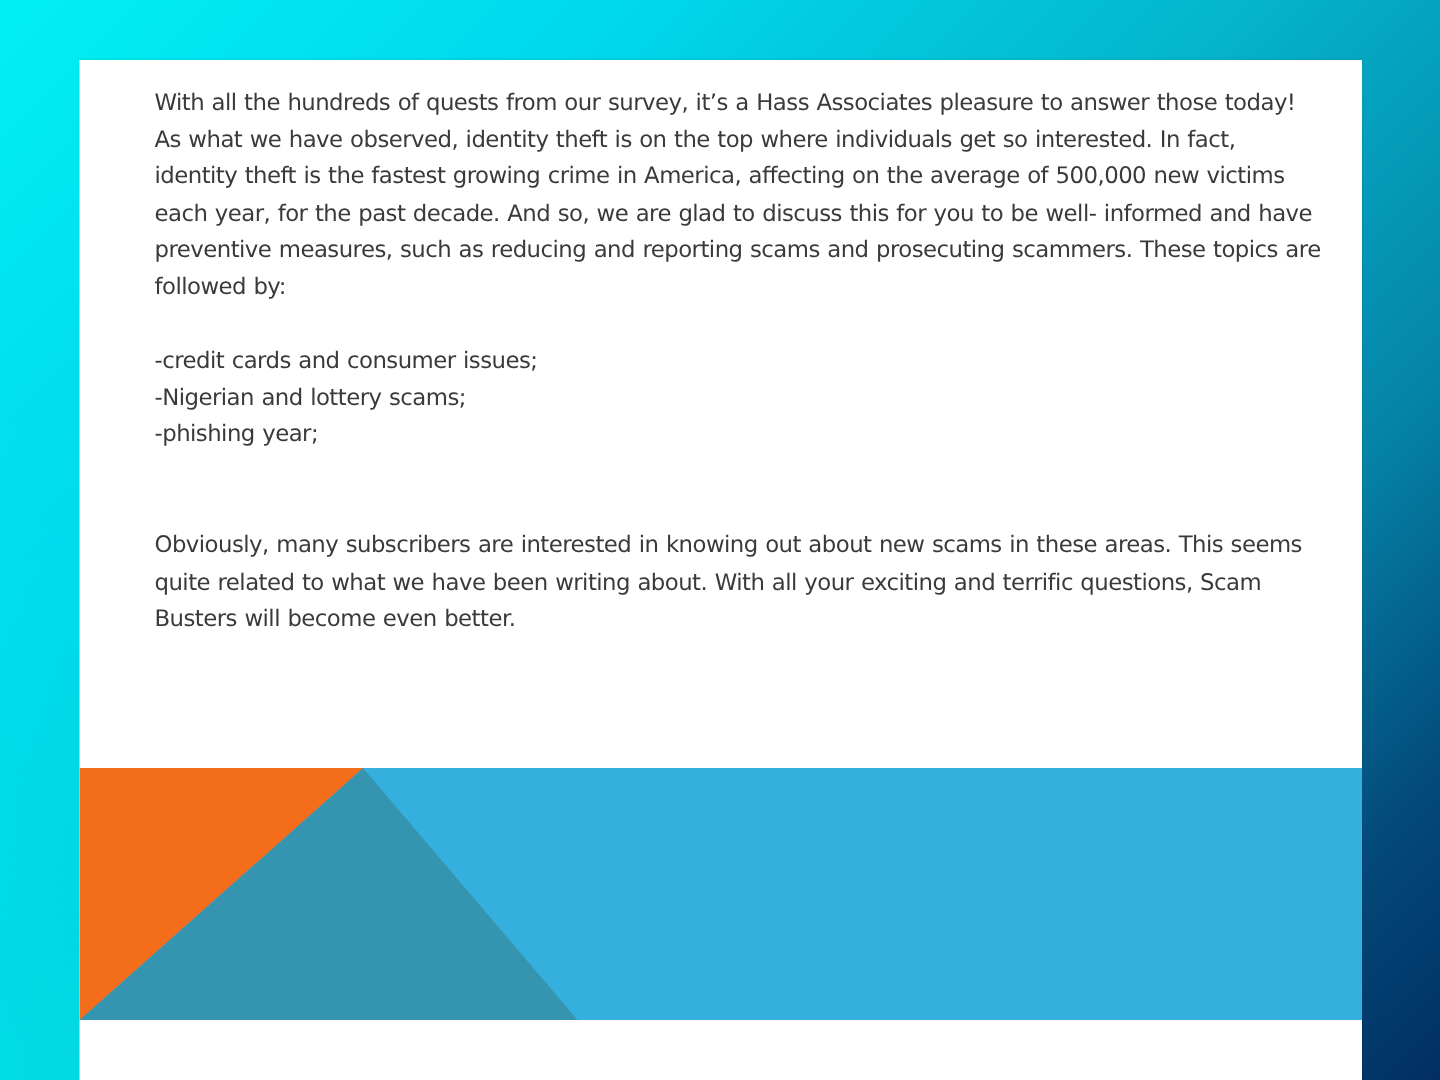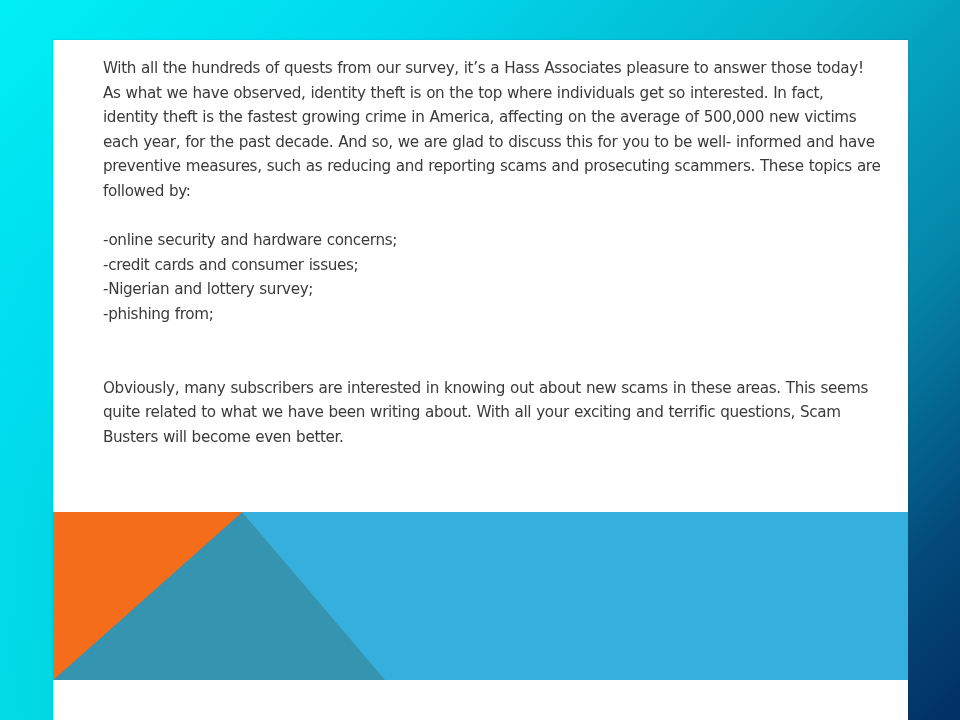--- a/index.html
+++ b/index.html
@@ -70,24 +70,23 @@
   </style>
 </head>
 <body>
 
 <div class="bg-overlay"></div>
 
 <div class="slide">
   <div class="text-area">
     <p class="para">With all the hundreds of quests from our survey, it’s a Hass Associates pleasure to answer those today! As what we have observed, identity theft is on the top where individuals get so interested. In fact, identity theft is the fastest growing crime in America, affecting on the average of 500,000 new victims each year, for the past decade. And so, we are glad to discuss this for you to be well- informed and have preventive measures, such as reducing and reporting scams and prosecuting scammers. These topics are followed by:</p>
     <ul class="topic-list">
-      <li>-online security and hardware concerns;</li>
       <li>-credit cards and consumer issues;</li>
-      <li>-Nigerian and lottery survey;</li>
-      <li>-phishing from;</li>
+      <li>-Nigerian and lottery scams;</li>
+      <li>-phishing year;</li>
     </ul>
     <p class="para closing">Obviously, many subscribers are interested in knowing out about new scams in these areas. This seems quite related to what we have been writing about. With all your exciting and terrific questions, Scam Busters will become even better.</p>
   </div>
 
   <div class="bottom-band">
     <svg width="855" height="168" viewBox="0 0 855 168" xmlns="http://www.w3.org/2000/svg">
       <rect x="0" y="0" width="855" height="168" fill="#35b0de"></rect>
       <polygon points="189,0 332,168 0,168" fill="#3594b0"></polygon>
       <polygon points="0,0 189,0 0,168" fill="#f46d1b"></polygon>
     </svg>

